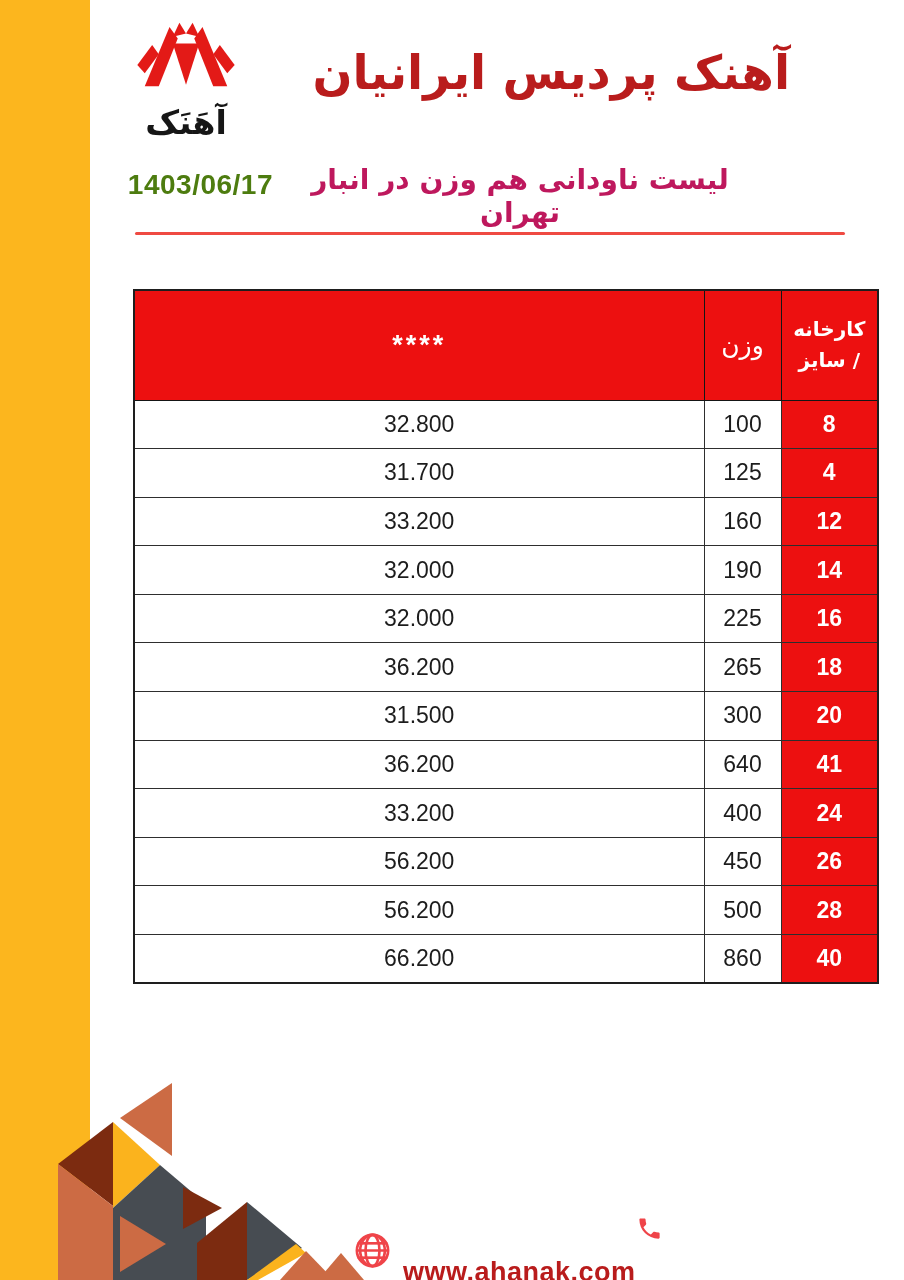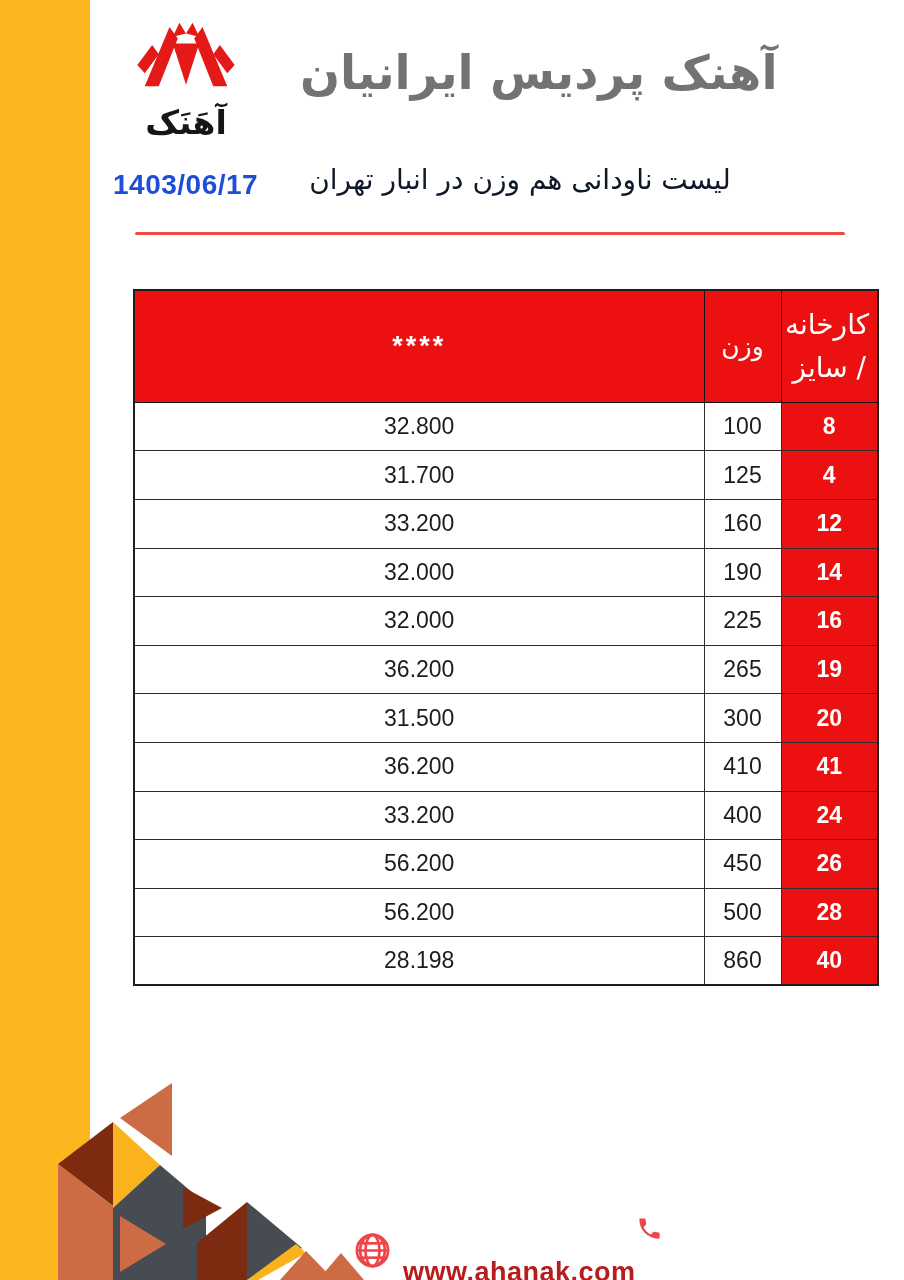--- a/index.html
+++ b/index.html
@@ -8,45 +8,45 @@
     background:#ffffff;overflow:hidden;
     font-family:"DejaVu Sans",sans-serif;
   }
   .side-band{position:absolute;left:0;top:0;width:90px;height:1280px;background:#FCB61E;}
 
   
   .logo-wrap{position:absolute;left:134px;top:22px;width:104px;text-align:center;}
   .logo-mark{width:100px;height:66px;display:block;margin:0 auto;}
   .logo-text{font-size:33px;font-weight:700;color:#161616;line-height:1;margin-top:18px;direction:rtl;}
   .company-title{
-    position:absolute;left:300px;top:40px;width:490px;text-align:left;
-    font-size:47px;font-weight:700;color:#737373;direction:rtl;line-height:1.4;
+    position:absolute;left:300px;top:40px;width:490px;text-align:right;
+    font-size:47px;font-weight:700;color:#b91c1c;direction:rtl;line-height:1.4;
   }
   .sub-row{position:absolute;left:0;top:163px;width:904px;height:46px;}
   .doc-date{
     position:absolute;left:113px;top:6px;width:160px;
-    font-family:"Liberation Sans",sans-serif;font-size:28px;font-weight:700;color:#1d4ed8;letter-spacing:.5px;
+    font-family:"Liberation Sans",sans-serif;font-size:28px;font-weight:700;color:#4d7c0f;letter-spacing:.5px;text-align:right;
   }
   .doc-subtitle{
     position:absolute;left:300px;top:0;width:440px;text-align:center;
-    font-size:28px;font-weight:400;color:#0f172a;direction:rtl;
+    font-size:28px;font-weight:700;color:#be185d;direction:rtl;
   }
   .red-line{position:absolute;left:135px;top:232px;width:710px;height:3px;background:#EF4A42;border-radius:2px;}
 
   
   .price-table{
     position:absolute;left:133px;top:289px;width:744px;border-collapse:collapse;table-layout:fixed;
     border:2px solid #1e1e1e;
   }
   .price-table td,.price-table th{border:1.6px solid #2e2e2e;padding:0;text-align:center;vertical-align:middle;}
   .price-table thead tr{height:110px;}
   .price-table thead th{background:#ED1010;color:#fff;border-color:#151515;}
   th.h-price{font-family:"Liberation Sans",sans-serif;font-size:27px;font-weight:700;letter-spacing:3px;}
   th.h-weight{font-size:25px;font-weight:500;direction:rtl;}
-  th.h-size{font-size:28px;font-weight:400;direction:rtl;line-height:1.55;padding:12px 8px;}
+  th.h-size{font-size:20px;font-weight:700;direction:rtl;line-height:1.55;padding:12px 8px;}
   .price-table tbody tr{height:48.6px;}
   td.cell-price,td.cell-weight{
     background:#fff;color:#1c1c1c;font-family:"Liberation Sans",sans-serif;font-size:23px;
   }
   td.cell-size{
     background:#ED1010;color:#fff;font-family:"Liberation Sans",sans-serif;font-size:23px;font-weight:700;
   }
 
   
   .deco{position:absolute;left:0;top:1080px;width:460px;height:200px;}
@@ -124,49 +124,49 @@
           <td class="cell-size">14</td>
         </tr>
         <tr>
           <td class="cell-price">32.000</td>
           <td class="cell-weight">225</td>
           <td class="cell-size">16</td>
         </tr>
         <tr>
           <td class="cell-price">36.200</td>
           <td class="cell-weight">265</td>
-          <td class="cell-size">19</td>
+          <td class="cell-size">18</td>
         </tr>
         <tr>
           <td class="cell-price">31.500</td>
           <td class="cell-weight">300</td>
           <td class="cell-size">20</td>
         </tr>
         <tr>
           <td class="cell-price">36.200</td>
-          <td class="cell-weight">410</td>
+          <td class="cell-weight">640</td>
           <td class="cell-size">41</td>
         </tr>
         <tr>
           <td class="cell-price">33.200</td>
           <td class="cell-weight">400</td>
           <td class="cell-size">24</td>
         </tr>
         <tr>
           <td class="cell-price">56.200</td>
           <td class="cell-weight">450</td>
           <td class="cell-size">26</td>
         </tr>
         <tr>
           <td class="cell-price">56.200</td>
           <td class="cell-weight">500</td>
           <td class="cell-size">28</td>
         </tr>
         <tr>
-          <td class="cell-price">28.198</td>
+          <td class="cell-price">66.200</td>
           <td class="cell-weight">860</td>
           <td class="cell-size">40</td>
         </tr>
       </tbody>
   </table>
 
   <svg class="deco" viewBox="0 0 460 200" xmlns="http://www.w3.org/2000/svg">
     <polygon points="172,3 120,38 172,76" fill="#CC6B44"></polygon>
     <polygon points="58,84 113,42 113,126" fill="#7C2B10"></polygon>
     <polygon points="113,42 160,85 113,128" fill="#FBB31D"></polygon>

